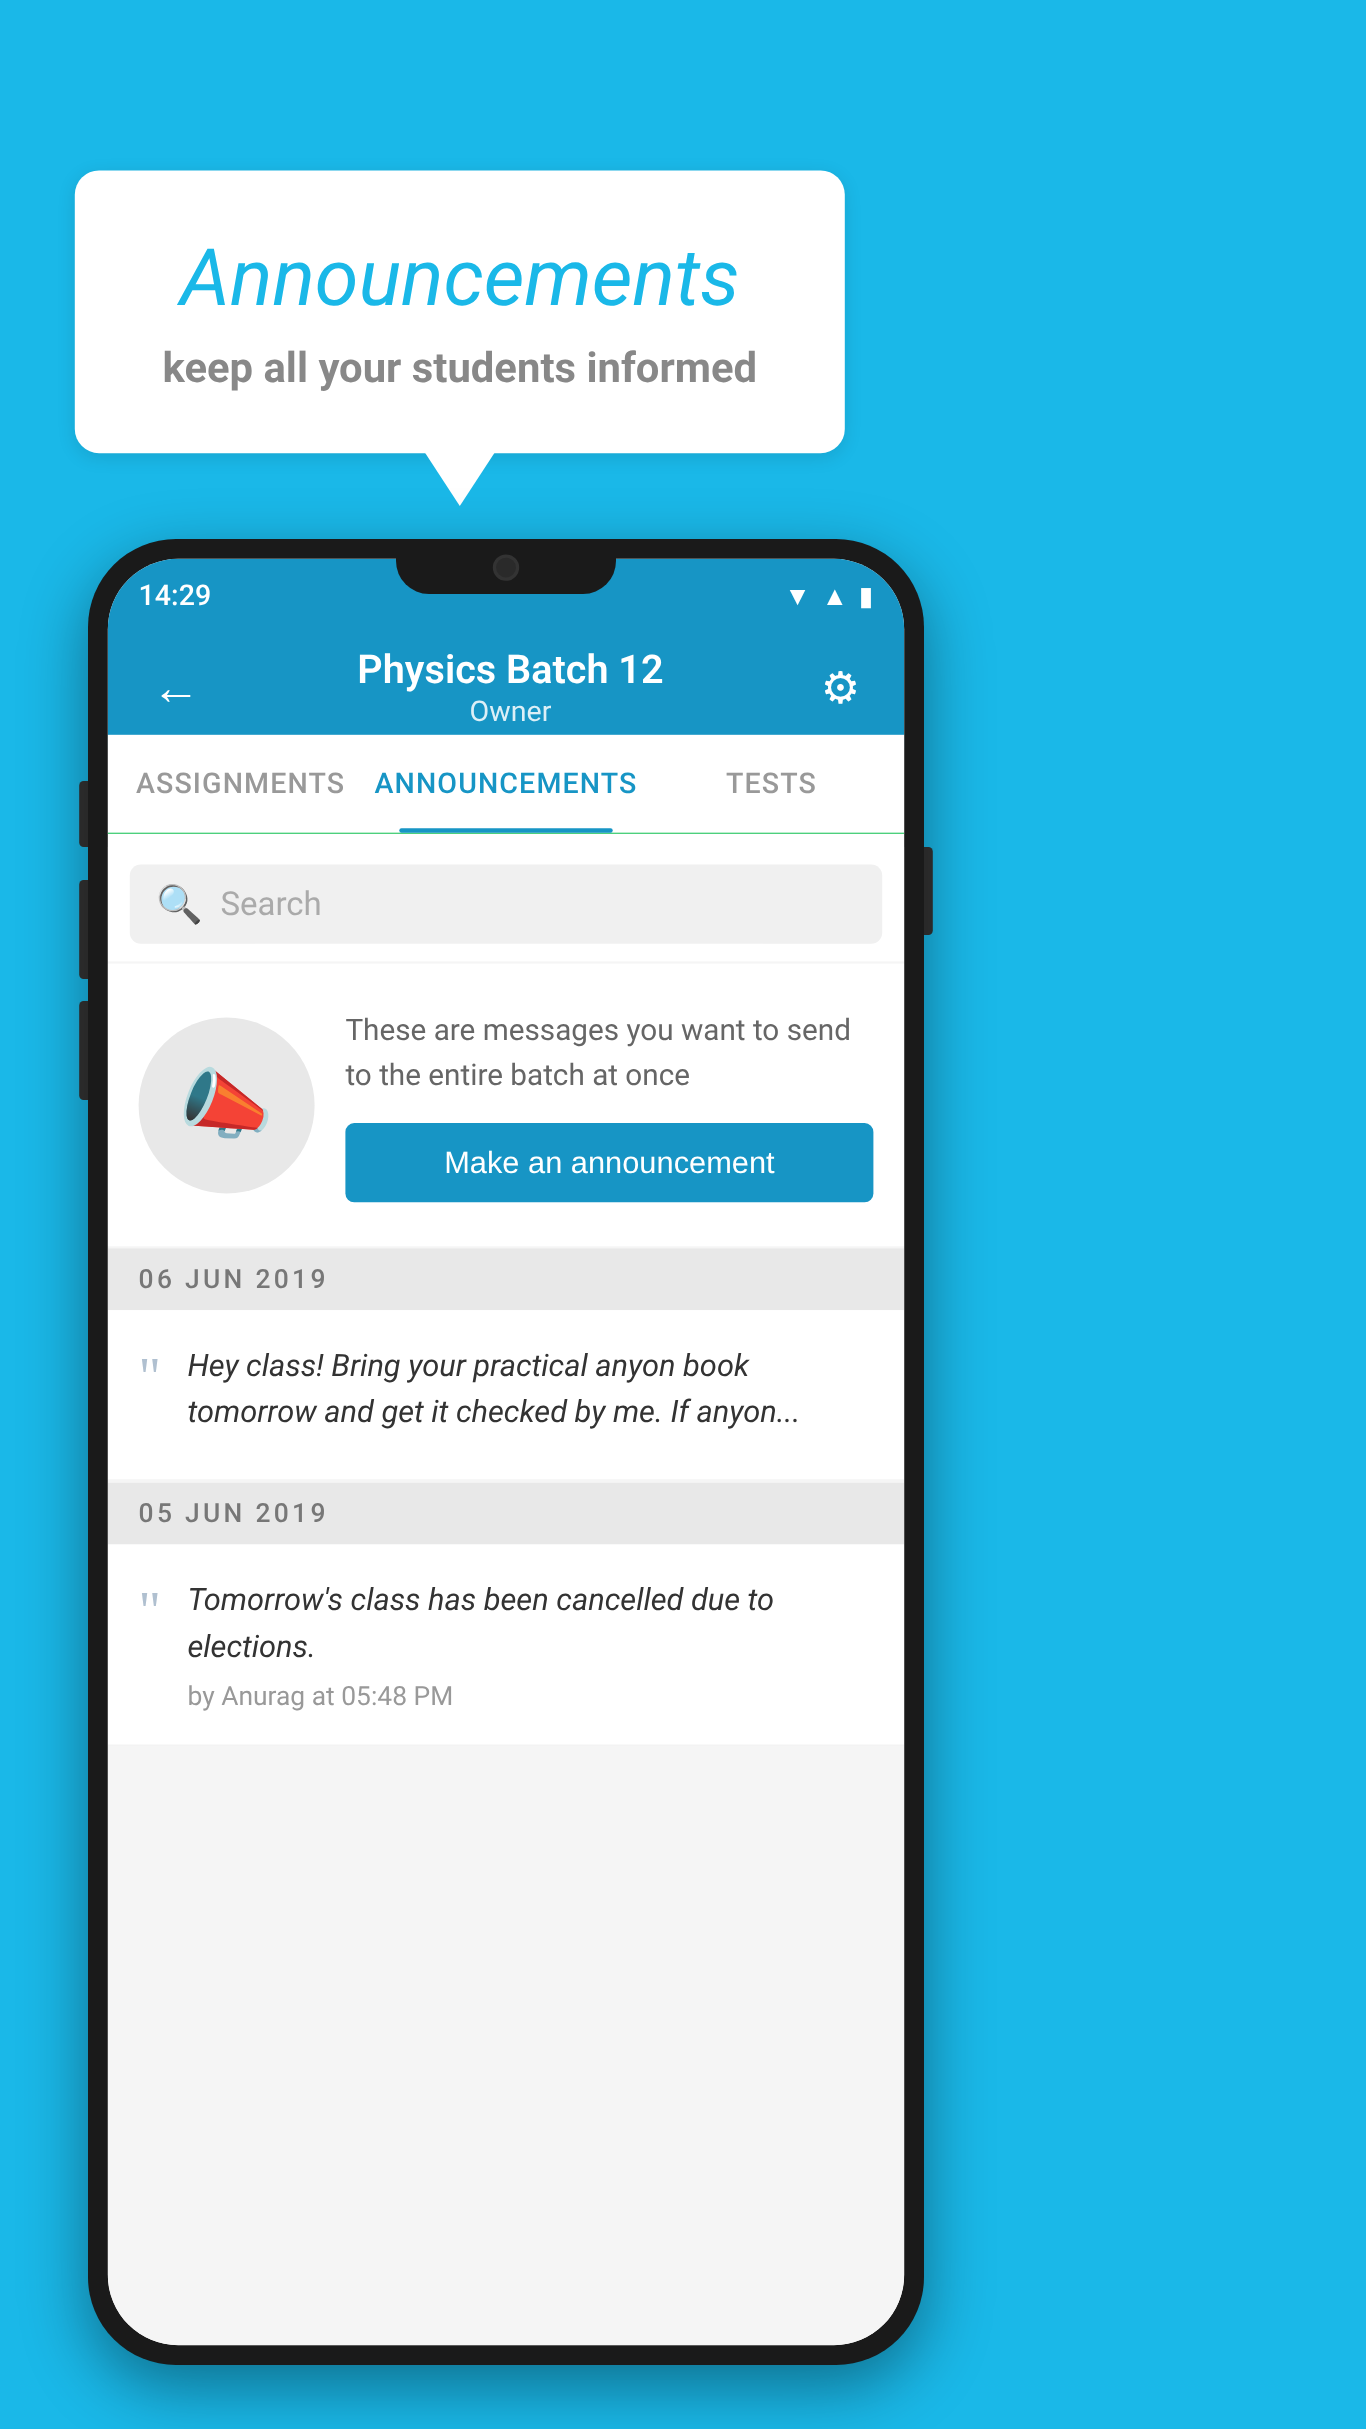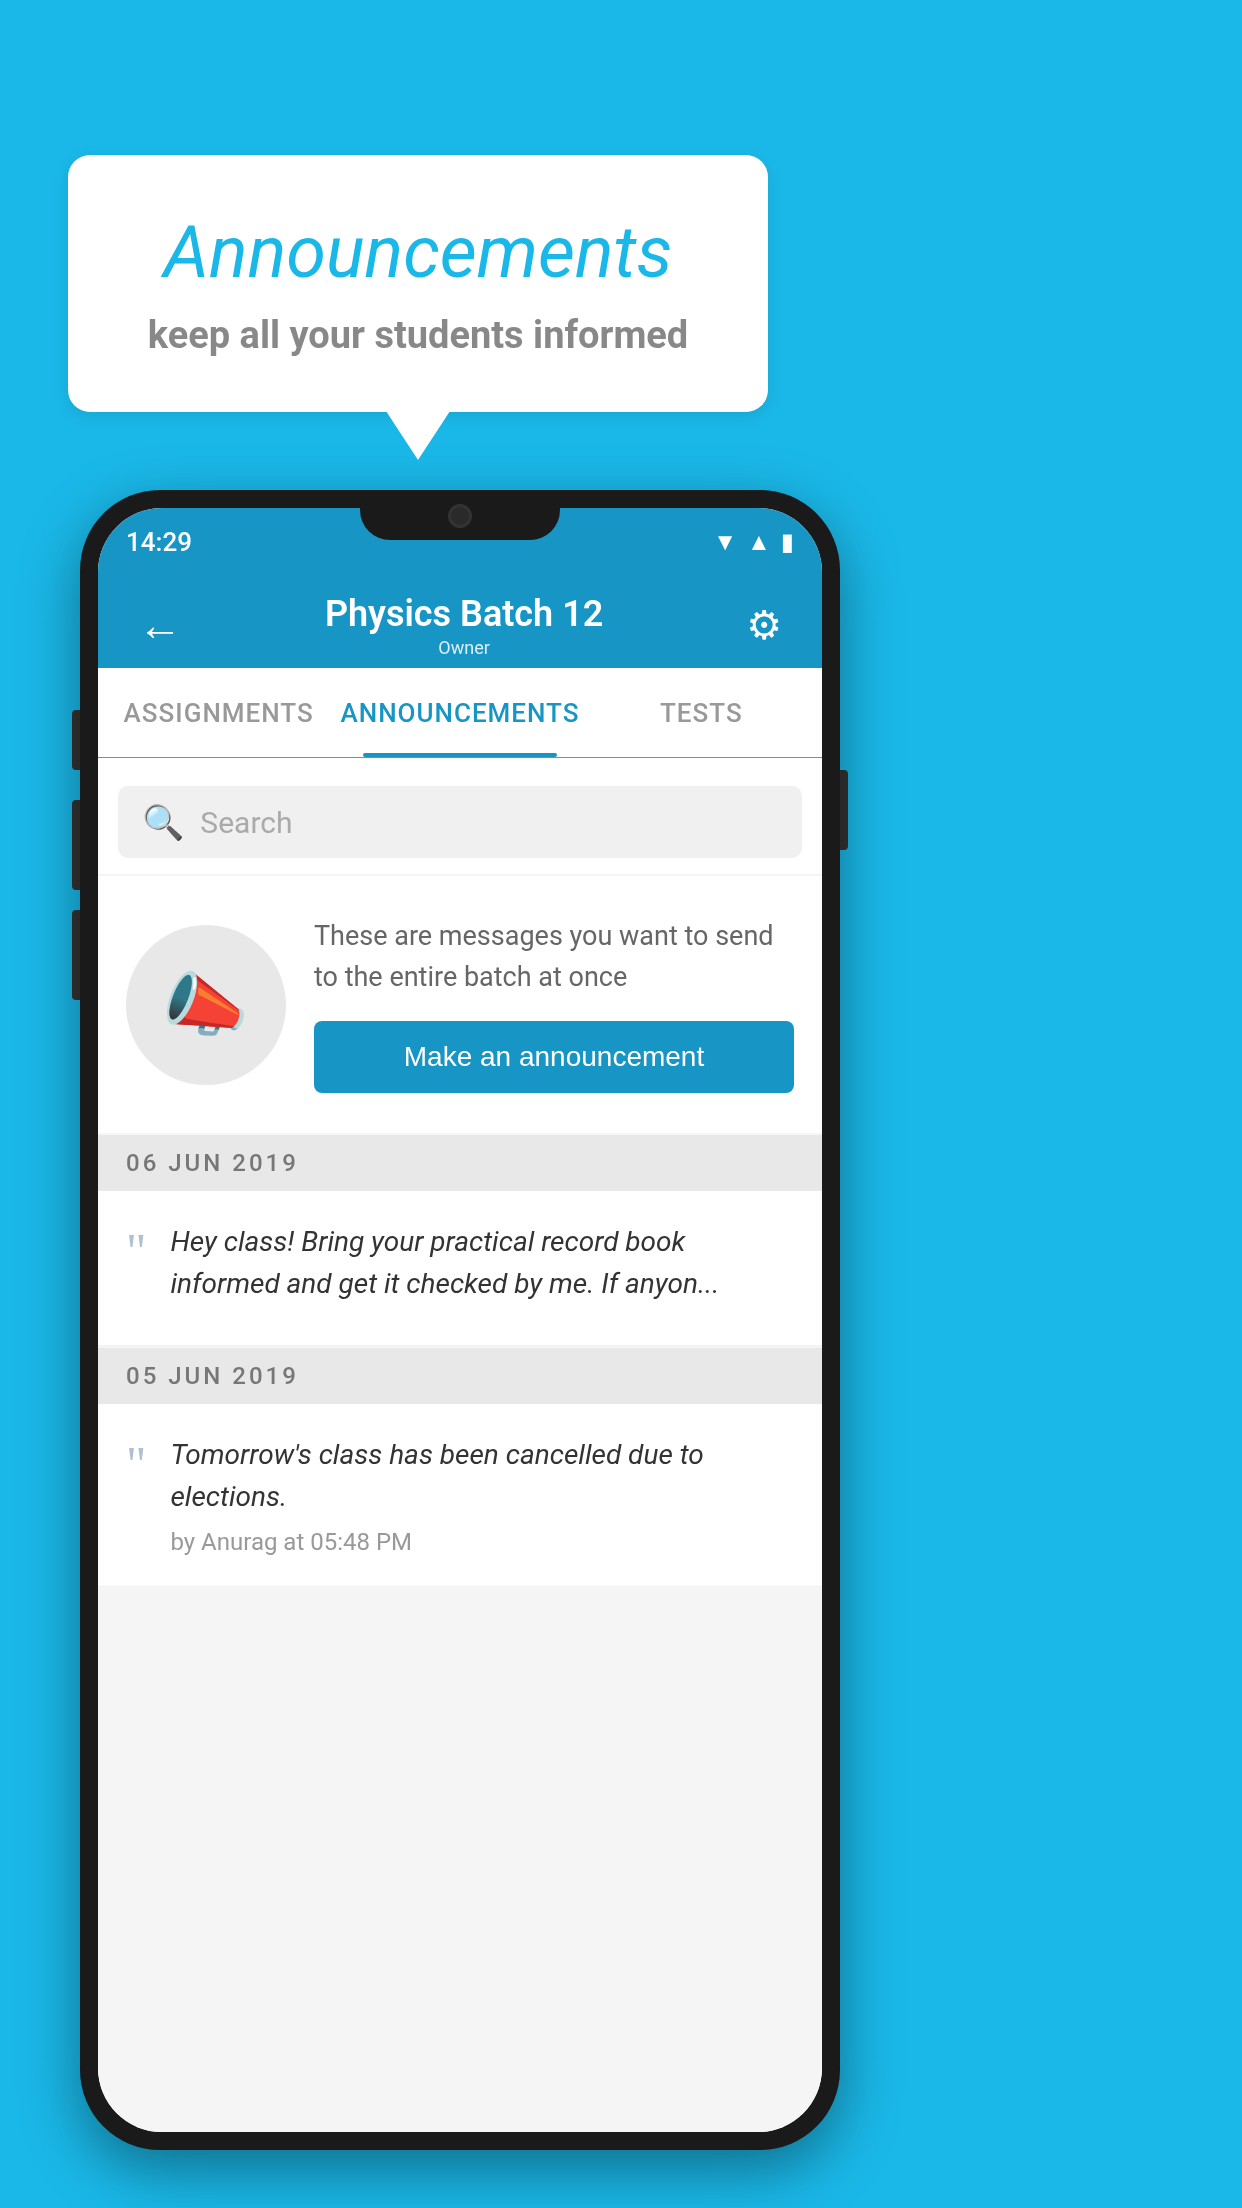--- a/index.html
+++ b/index.html
@@ -163,21 +163,21 @@
     }
 
     .app-bar-title {
       color: white;
       font-size: 36px;
       font-weight: 600;
     }
 
     .app-bar-subtitle {
       color: rgba(255,255,255,0.85);
-      font-size: 18px;
+      font-size: 26px;
       margin-top: 2px;
     }
 
     .app-bar-gear {
       color: white;
       font-size: 40px;
       cursor: pointer;
       padding: 10px;
     }
 
@@ -477,21 +477,21 @@
             <div class="announcement-prompt-text">These are messages you want to send to the entire batch at once</div>
             <button class="make-announcement-btn">Make an announcement</button>
           </div>
         </div>
 
         <div class="date-separator">06  JUN  2019</div>
 
         <div class="announcement-item">
           <div class="quote-icon">"</div>
           <div class="announcement-text-group">
-            <div class="announcement-message">Hey class! Bring your practical record book informed and get it checked by me. If anyon...</div>
+            <div class="announcement-message">Hey class! Bring your practical anyon book tomorrow and get it checked by me. If anyon...</div>
           </div>
         </div>
 
         <div class="date-separator">05  JUN  2019</div>
 
         <div class="announcement-item">
           <div class="quote-icon">"</div>
           <div class="announcement-text-group">
             <div class="announcement-message">Tomorrow's class has been cancelled due to elections.</div>
             <div class="announcement-meta">by Anurag at 05:48 PM</div>

